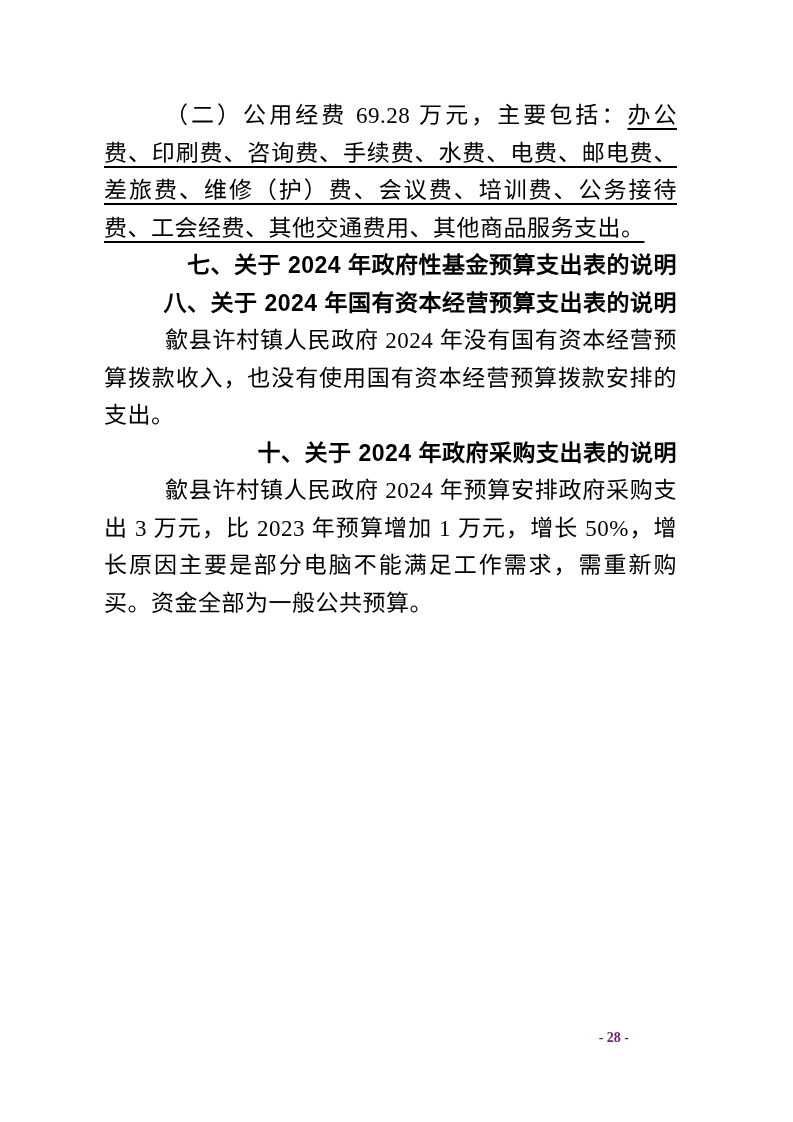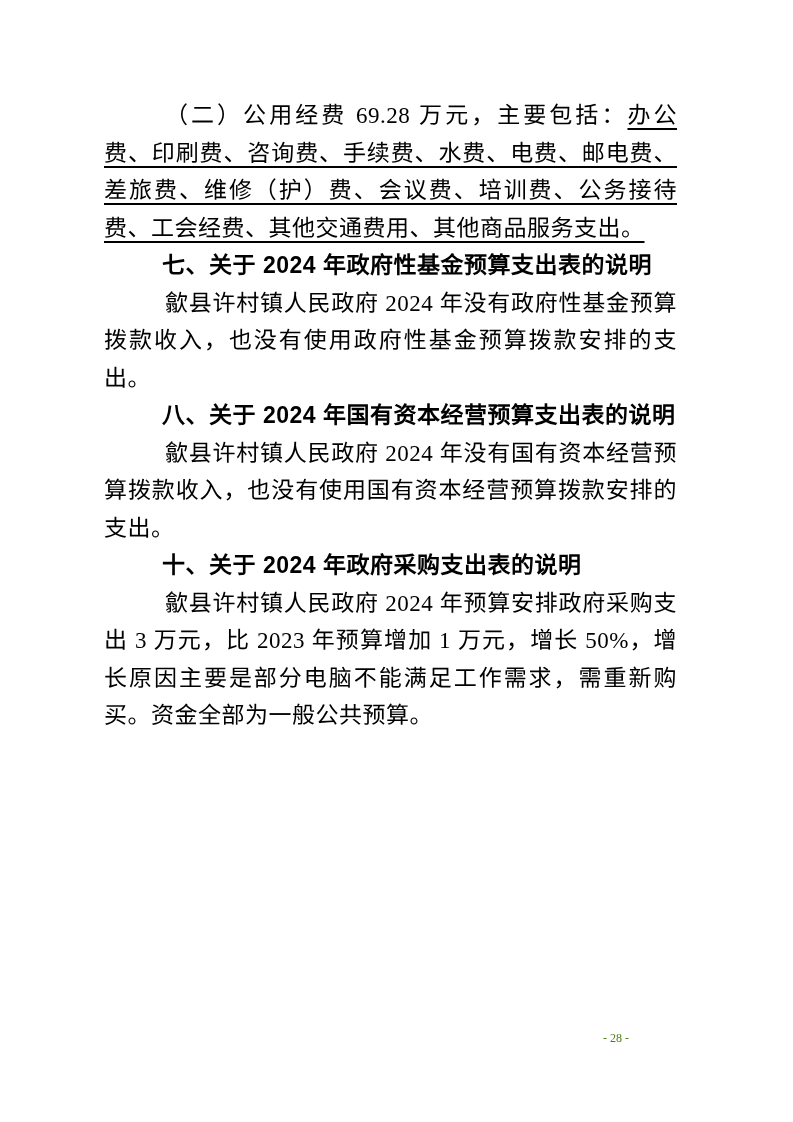--- a/index.html
+++ b/index.html
@@ -33,46 +33,47 @@
     text-align-last: justify;
   }
   .heading {
     font-family: "Liberation Sans", "DejaVu Sans", sans-serif;
     font-weight: bold;
     font-size: 23px;
     line-height: 37.5px;
     text-indent: 58px;
     letter-spacing: 0.5px;
     white-space: nowrap;
+    text-align: right;
   }
   .u {
     text-decoration: underline;
     text-decoration-thickness: 1.5px;
     text-underline-offset: 5px;
   }
   .page-number {
     position: absolute;
     top: 1026px;
     right: 118px;
-    font-size: 12px;
+    font-size: 14px;
     line-height: 24px;
     font-family: "Liberation Serif", "DejaVu Serif", serif;
-    color: #4d7c0f;
+    color: #701a75;
+    font-weight: bold;
   }
 </style>
 </head>
 <body>
 
 <div class="page">
   <div class="content">
 
     <p class="body-para"><span>（二）公用经费 69.28 万元，主要包括：</span><span class="u">办公费、印刷费、咨询费、手续费、水费、电费、邮电费、差旅费、维修（护）费、会议费、培训费、公务接待费、工会经费、其他交通费用、其他商品服务支出。</span></p>
 
     <h2 class="heading">七、关于 2024 年政府性基金预算支出表的说明</h2>
-    <p class="body-para">歙县许村镇人民政府 2024 年没有政府性基金预算拨款收入，也没有使用政府性基金预算拨款安排的支出。</p>
 
     <h2 class="heading">八、关于 2024 年国有资本经营预算支出表的说明</h2>
     <p class="body-para">歙县许村镇人民政府 2024 年没有国有资本经营预算拨款收入，也没有使用国有资本经营预算拨款安排的支出。</p>
 
 
     <h2 class="heading">十、关于 2024 年政府采购支出表的说明</h2>
     <p class="body-para">歙县许村镇人民政府 2024 年预算安排政府采购支出 3 万元，比 2023 年预算增加 1 万元，增长 50%，增长原因主要是部分电脑不能满足工作需求，需重新购买。资金全部为一般公共预算。</p>
 
 
   </div>

